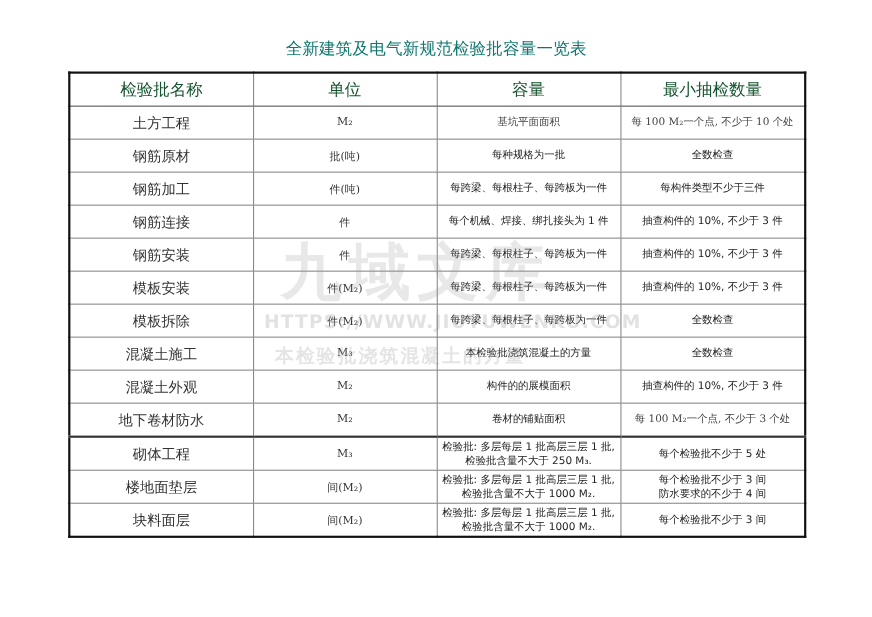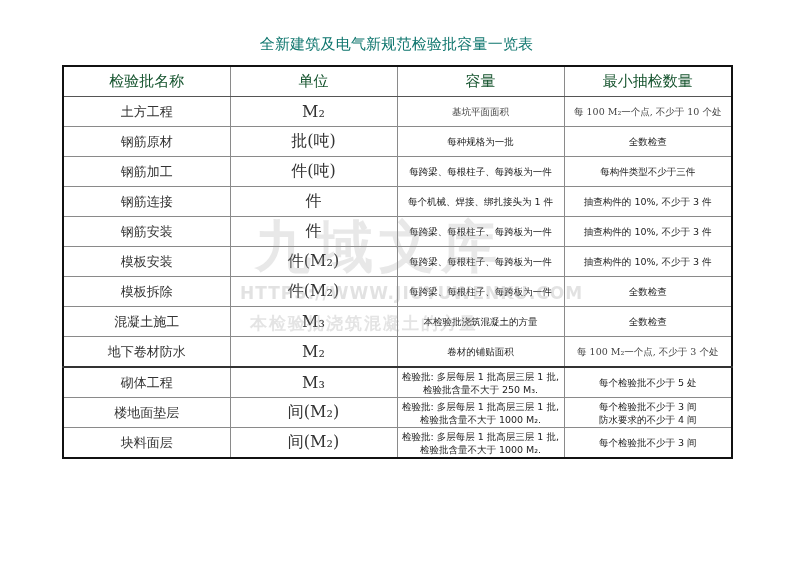--- a/index.html
+++ b/index.html
@@ -60,21 +60,21 @@
     table.spec tr.thick-top td {
       border-top: 2px solid #333;
     }
     td.name {
       font-family: Liberation Sans, sans-serif;
       font-size: 13px;
       color: #333;
     }
     td.unit {
       font-family: "DejaVu Serif", "Liberation Serif", serif;
-      font-size: 16px;
+      font-size: 10px;
       color: #333;
       margin-left: 17px;
     }
     td.cap, td.min {
       font-size: 9.5px;
       color: #222;
       line-height: 13px;
     }
     td.serifsmall {
       font-family: "DejaVu Serif", "Liberation Serif", serif;
@@ -209,20 +209,30 @@
       <td class="name">混凝土施工</td>
       <td class="unit">M₃</td>
       <td class="cap">
           <span class="line">本检验批浇筑混凝土的方量</span>
         </td>
       <td class="min">
           <span class="line">全数检查</span>
         </td>
     </tr>
     <tr>
+      <td class="name">混凝土外观</td>
+      <td class="unit">M₂</td>
+      <td class="cap">
+          <span class="line">构件的的展模面积</span>
+        </td>
+      <td class="min">
+          <span class="line">抽查构件的 10%, 不少于 3 件</span>
+        </td>
+    </tr>
+    <tr>
       <td class="name">地下卷材防水</td>
       <td class="unit">M₂</td>
       <td class="cap">
           <span class="line">卷材的铺贴面积</span>
         </td>
       <td class="min serifsmall">
           <span class="line">每 100 M₂一个点, 不少于 3 个处</span>
         </td>
     </tr>
     <tr class="thick-top">

